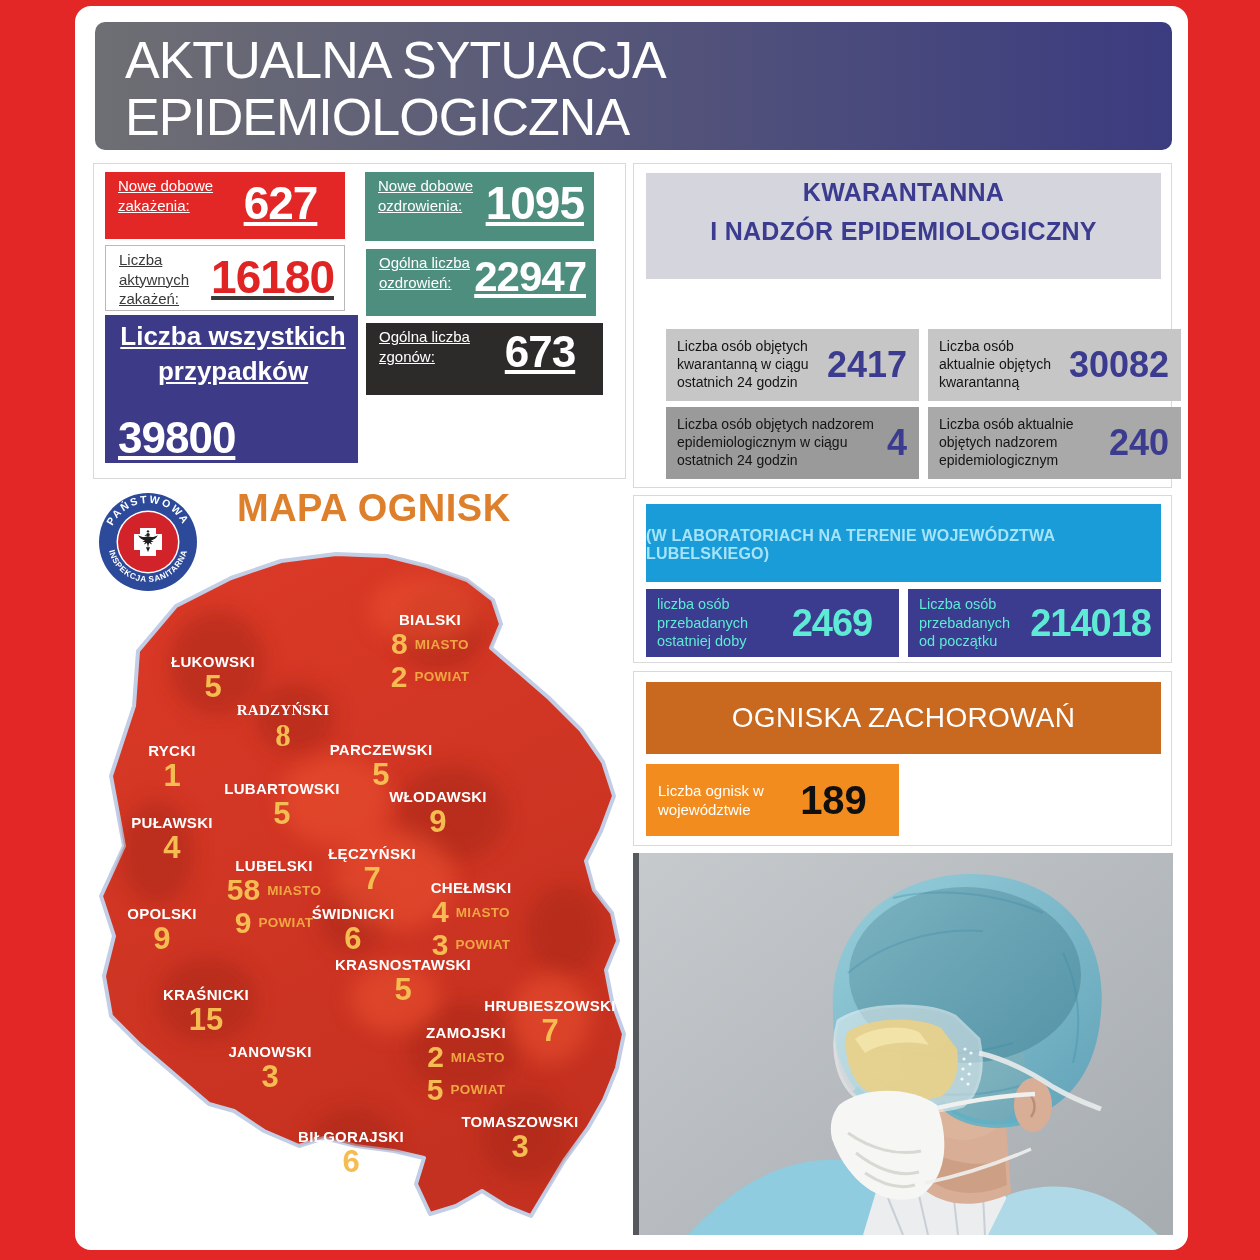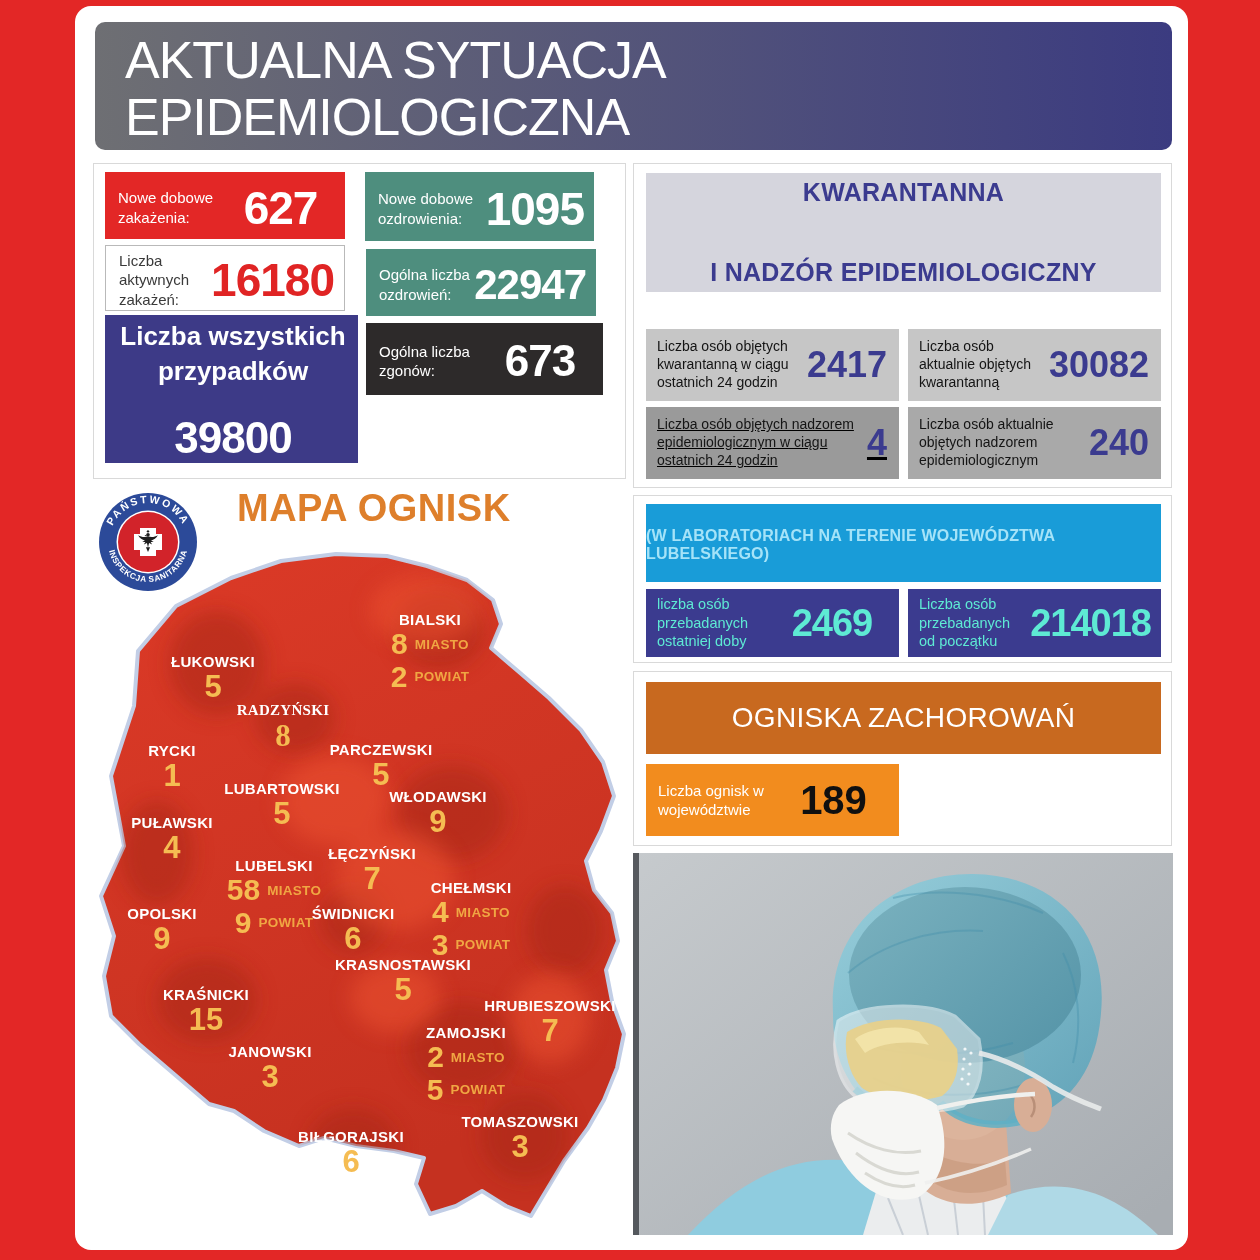--- a/index.html
+++ b/index.html
@@ -13,47 +13,47 @@
             color:#fff; padding:10px 0 0 30px; }
   .h1 { font-size:52px; letter-spacing:-1px; line-height:1.1; font-weight:400; }
   .h2 { font-size:45px; letter-spacing:-1px; font-weight:400; margin-top:1px; }
   .hdate { font-weight:700; font-size:50px; margin-left:22px; }
 
   
   .panel { position:absolute; background:#fff; border:1px solid var(--panel-border,#D9D9D9); }
 
   
   .stats-panel { left:18px; top:157px; width:533px; height:316px; }
-  .sbox { position:absolute; display:flex; align-items:center; padding:4px 10px 0 13px; color:#fff; }
+  .sbox { position:absolute; display:flex; align-items:flex-start; padding:4px 10px 0 13px; color:#fff;text-decoration:underline; }
   .slabel { font-size:15px; line-height:1.3; }
   .snum { flex:1; text-align:center; font-weight:700; font-size:46px; letter-spacing:-1px; }
   .b-red   { left:11px;  top:8px;   width:240px; height:67px; background:var(--frame-red,#E32726); }
   .b-white { left:11px;  top:81px;  width:240px; height:66px; background:#fff; border:1px solid #B9B9B9; color:#3a3a3a; }
   .b-white .snum { color:var(--active-number-red,#E02424); }
   .b-blue  { left:11px;  top:151px; width:253px; height:148px; background:var(--navy-box,#3D3A87); flex-direction:column; justify-content:center; }
   .b-blue .slabel { font-size:26px; font-weight:700; text-align:center; line-height:1.35; }
   .b-blue .snum { flex:none; font-size:44px; margin-top:24px; }
   .b-teal1 { left:271px; top:8px;   width:229px; height:69px; background:var(--teal,#4E8E7E); }
   .b-teal2 { left:272px; top:85px;  width:230px; height:67px; background:var(--teal,#4E8E7E); }
   .b-teal2 .snum { font-size:42px; }
   .b-black { left:272px; top:159px; width:237px; height:72px; background:var(--black-box,#2D2A2A); }
   .b-black .snum { font-size:44px; }
   .b-red .slabel, .b-teal1 .slabel, .b-teal2 .slabel, .b-black .slabel { width:108px; }
 
   
   .quarantine-panel { left:558px; top:157px; width:539px; height:325px; }
-  .q-header { position:absolute; left:12px; top:9px; width:515px; height:119px; background:var(--quarantine-header-bg,#D5D5DD);
-              display:flex; flex-direction:column; align-items:center; justify-content:space-between;
+  .q-header { position:absolute; left:12px; top:9px; width:515px; height:106px; background:var(--quarantine-header-bg,#D5D5DD);
+              display:flex; flex-direction:column; align-items:center; justify-content:flex-start;
               color:var(--purple-text,#3B3B8F); font-weight:700; font-size:25px; line-height:1.55; letter-spacing:.3px; }
-  .q-box { position:absolute; width:253px; height:72px; display:flex; align-items:center; padding:6px 12px 6px 11px; }
+  .q-box { position:absolute; width:253px; height:72px; display:flex; align-items:center; padding:6px 12px 6px 11px;margin-left:20px; }
   .q-box .qlabel { flex:1; font-size:14px; line-height:1.28; color:#141414; }
   .q-box .qnum { font-size:36px; font-weight:700; color:var(--purple-text,#3B3B8F); margin-left:4px; }
   .q1 { left:12px;  top:165px; background:var(--gray-light,#C6C6C6); }
   .q2 { left:274px; top:165px; background:var(--gray-light,#C6C6C6); }
-  .q3 { left:12px;  top:243px; background:var(--gray-dark,#9A9A9A);text-decoration:underline; }
+  .q3 { left:12px;  top:243px; background:var(--gray-dark,#9A9A9A); }
   .q4 { left:274px; top:243px; background:var(--gray-mid,#A9A9A9); }
 
   
   .lab-panel { left:558px; top:489px; width:539px; height:168px; }
   .lab-header { position:absolute; left:12px; top:8px; width:515px; height:78px; background:var(--lab-blue,#199CD8);
                 display:flex; flex-direction:column; align-items:center; justify-content:center; color:#fff; }
   .lab-title { font-size:28px; letter-spacing:.5px; }
   .lab-sub { font-size:16px; font-weight:700; color:var(--lab-subtitle,#A5E3F8); margin-top:3px; letter-spacing:.2px; }
   .lab-box { position:absolute; width:253px; height:68px; background:var(--indigo-box,#3B3B8F); color:#5eead4;
              display:flex; align-items:center; padding:4px 10px 4px 11px; }

